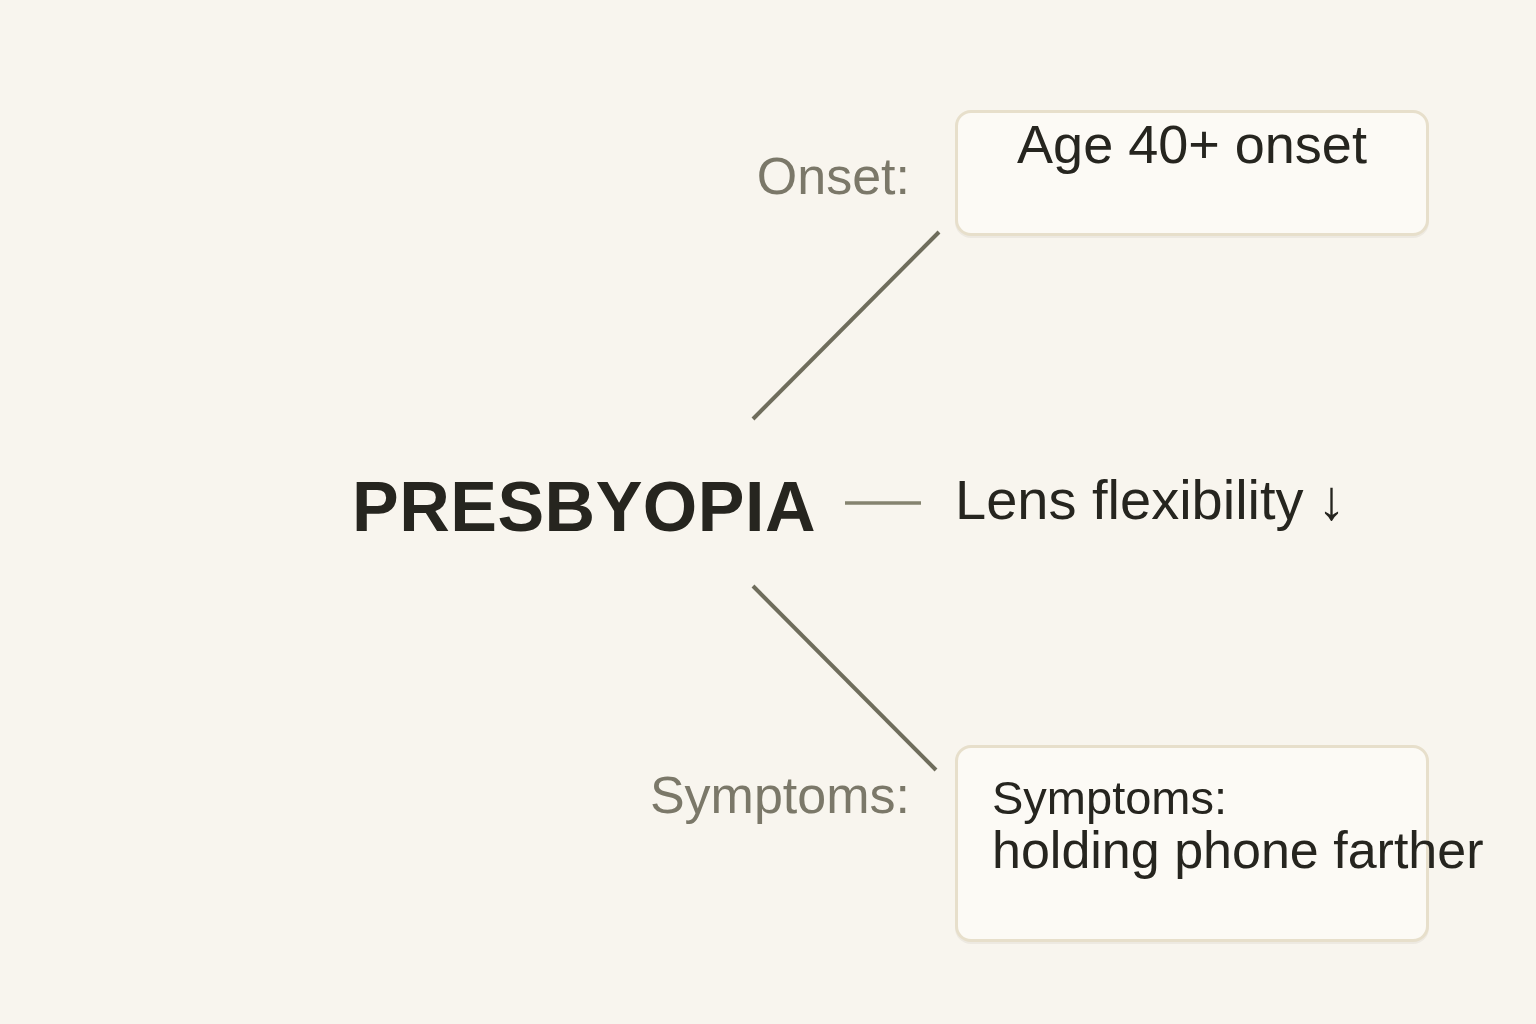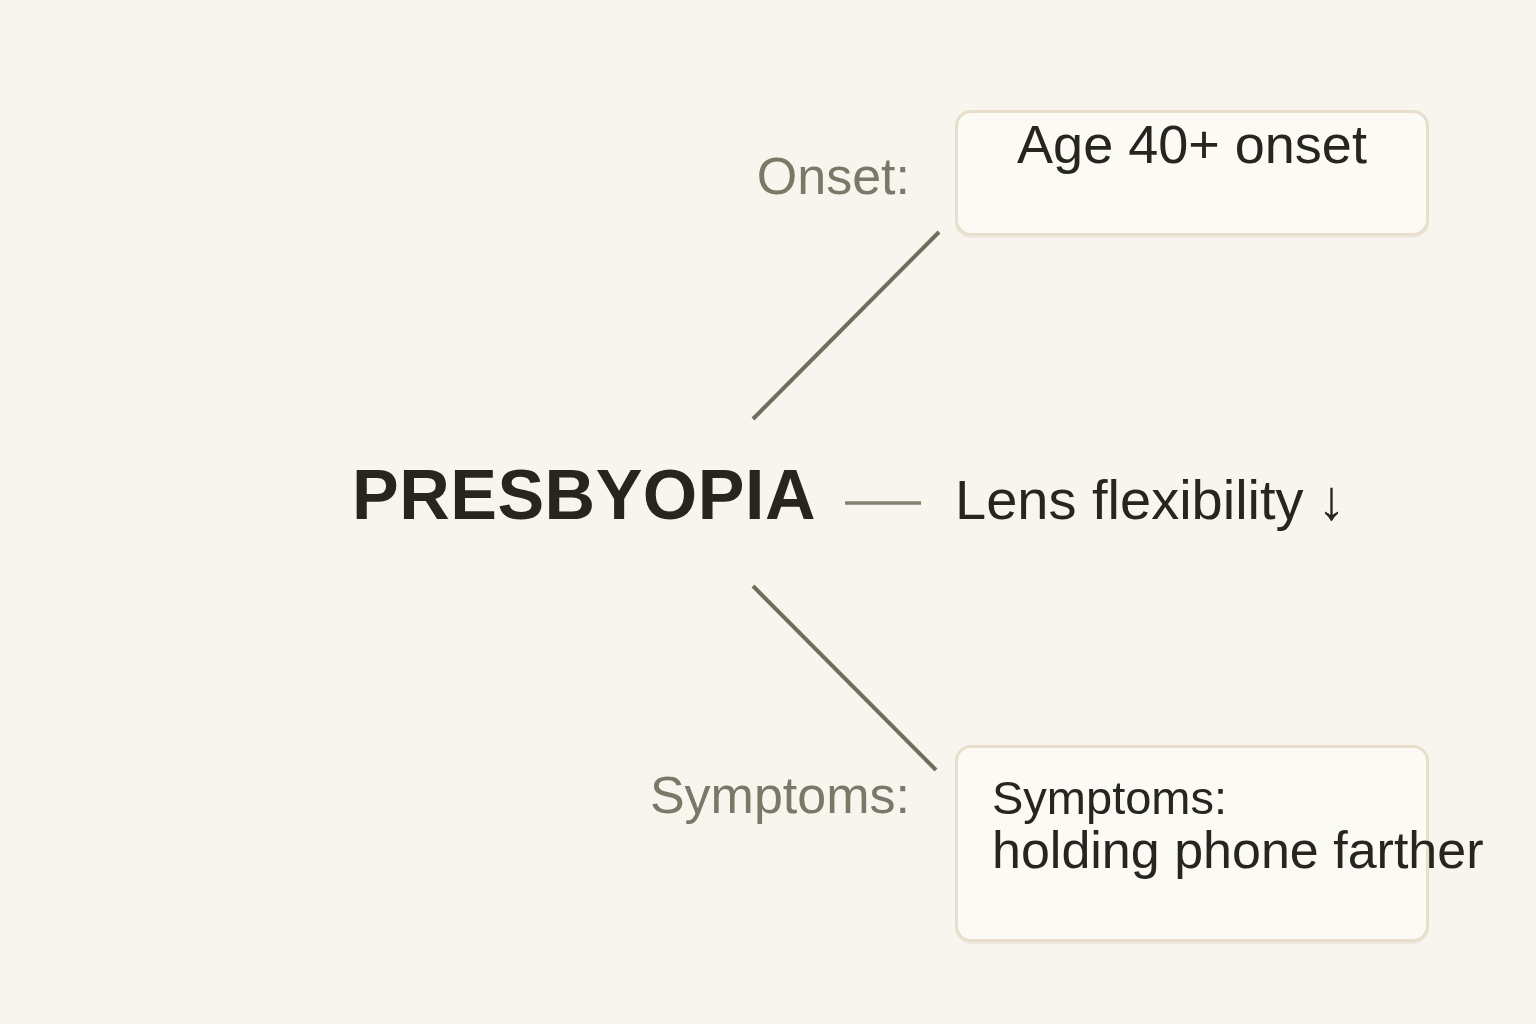--- a/index.html
+++ b/index.html
@@ -64,21 +64,21 @@
   }
   .box-symptoms .box-line {
     font-size: 52px;
     line-height: 48px;
     white-space: nowrap;
   }
   .box-symptoms .box-line:first-of-type { margin-top: 6px; }
   .main-title {
     position: absolute;
     left: 352px;
-    top: 460px;
+    top: 472px;
     font-size: 70px;
     line-height: 70px;
     font-weight: 700;
     letter-spacing: 0.5px;
     white-space: nowrap;
   }
   .definition {
     position: absolute;
     left: 955px;
     top: 472px;

